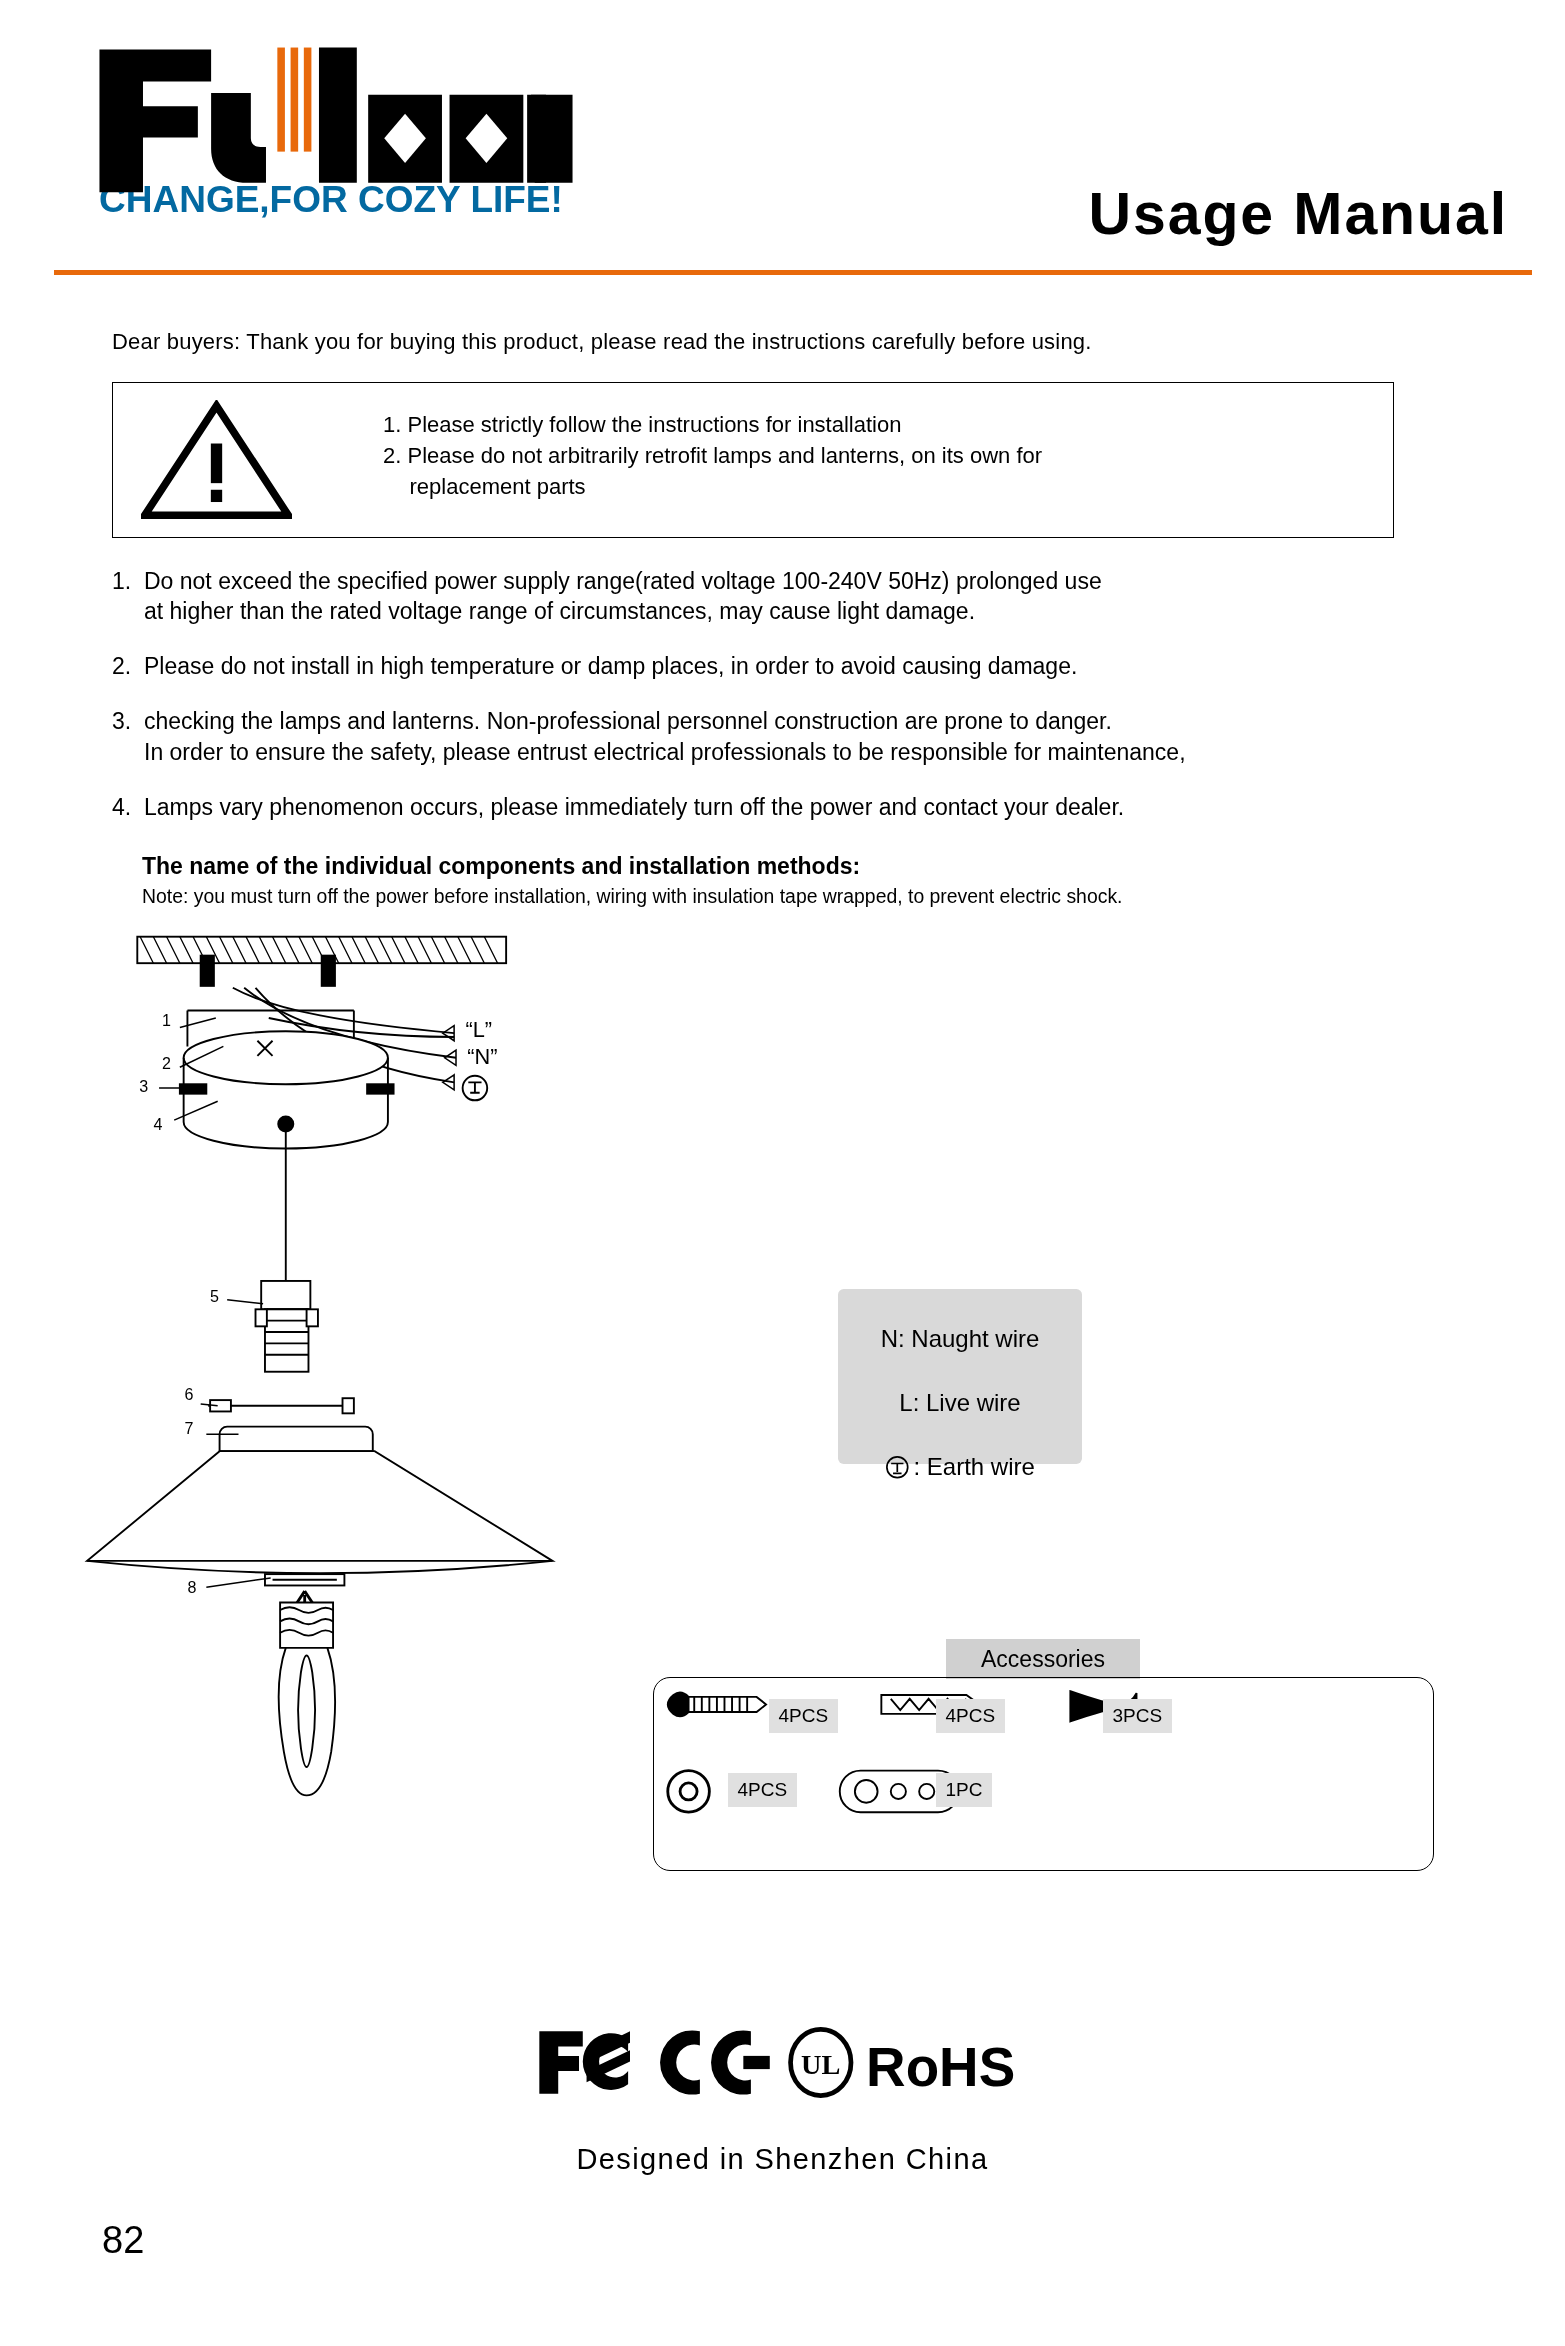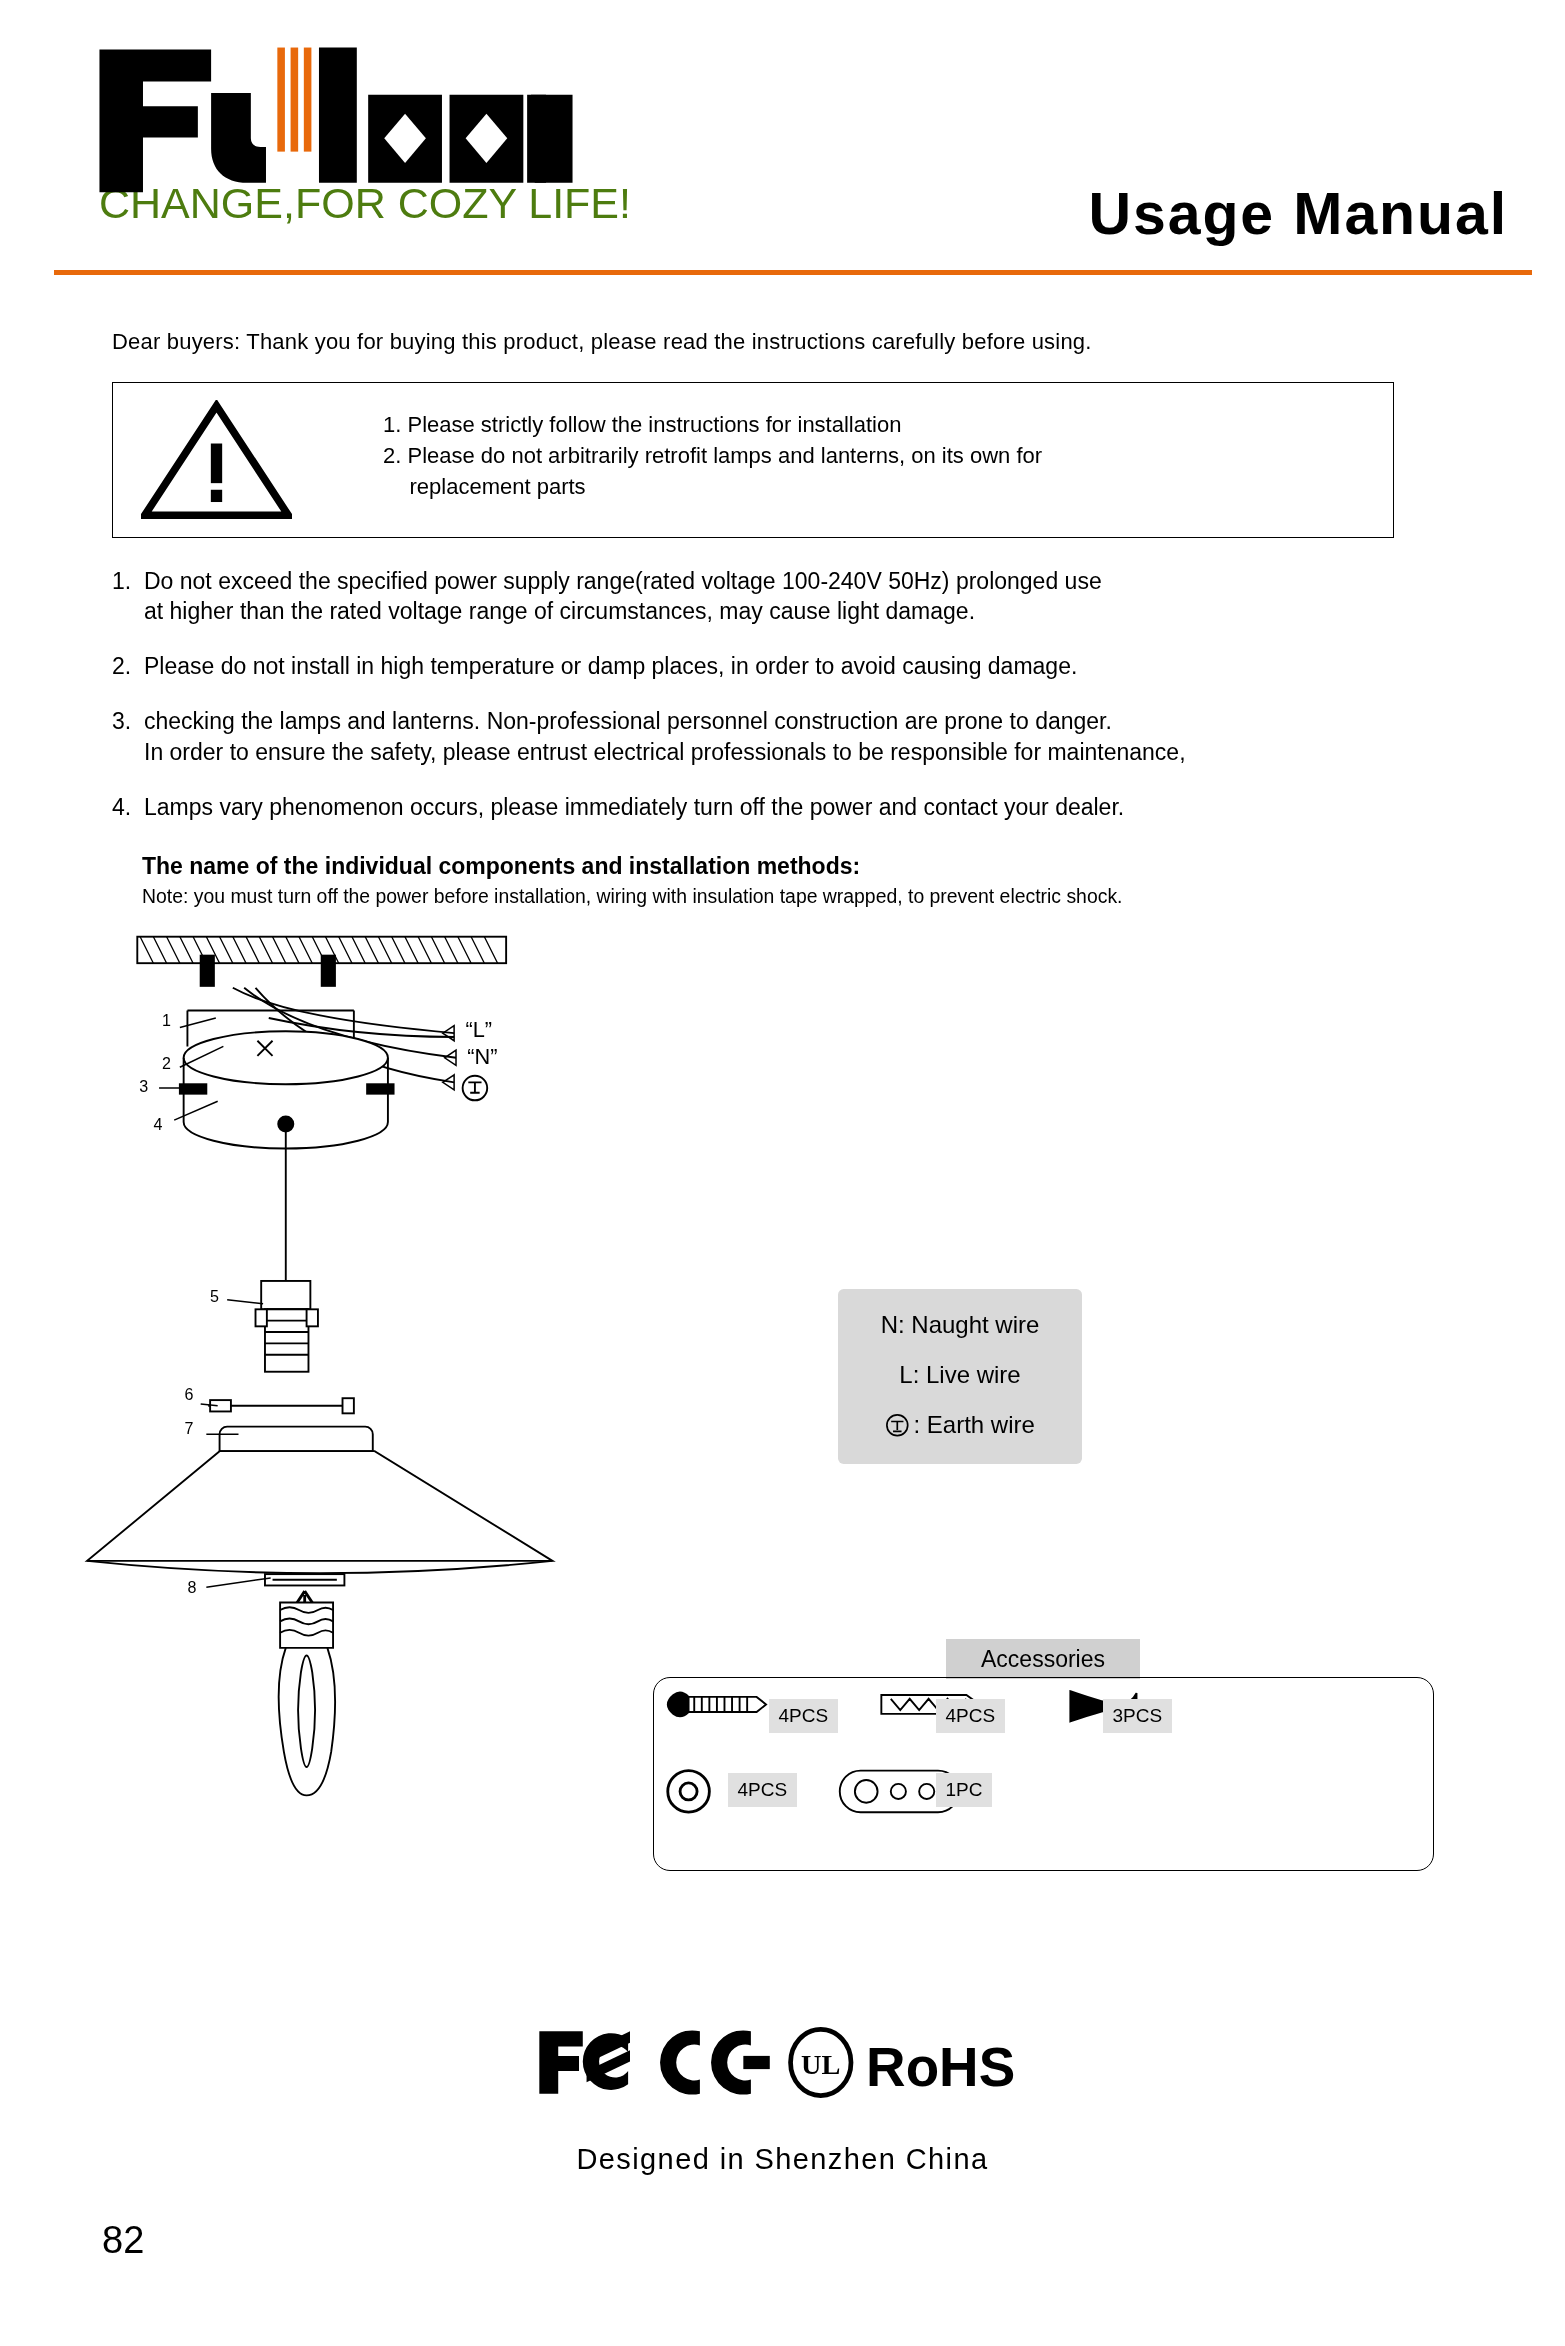--- a/index.html
+++ b/index.html
@@ -35,23 +35,23 @@
     top: 38px;
     width: 568px;
   }
   .logo-word {
     position: relative;
     height: 156px;
   }
   .logo-svg { display: block; }
   .logo-tag {
     font-family: "Liberation Sans", sans-serif;
-    font-size: 43px;
-    font-weight: normal;
-    color: #4d7c0f;
+    font-size: 37px;
+    font-weight: bold;
+    color: #0369a1;
     letter-spacing: 0px;
     margin-top: -15px;
     margin-left: 9.5px;
     white-space: nowrap;
   }
   .manual-title {
     position: absolute;
     right: 0px;
     top: 180px;
     font-size: 59px;
@@ -139,21 +139,21 @@
     left: 838px;
     top: 364px;
     width: 244px;
     height: 175px;
     background: #d9d9d9;
     border-radius: 5.7px;
     font-size: 24px;
   }
   .legend div {
     text-align: center;
-    margin-top: 22px;
+    margin-top: 36px;
   }
   .legend .earth-row {
     display: flex;
     align-items: center;
     justify-content: center;
     gap: 3.8px;
   }
 
   .acc-title {
     position: absolute;

